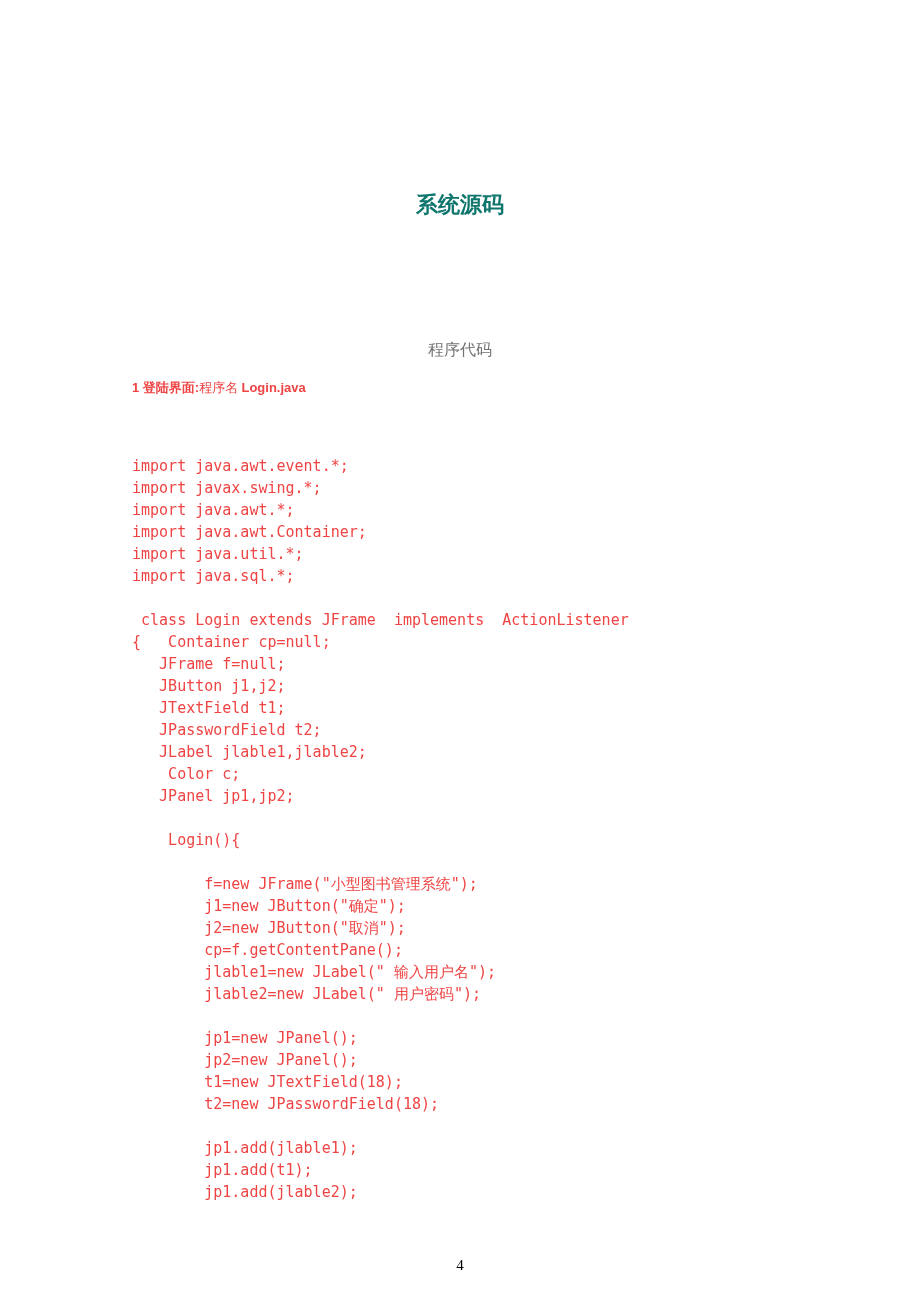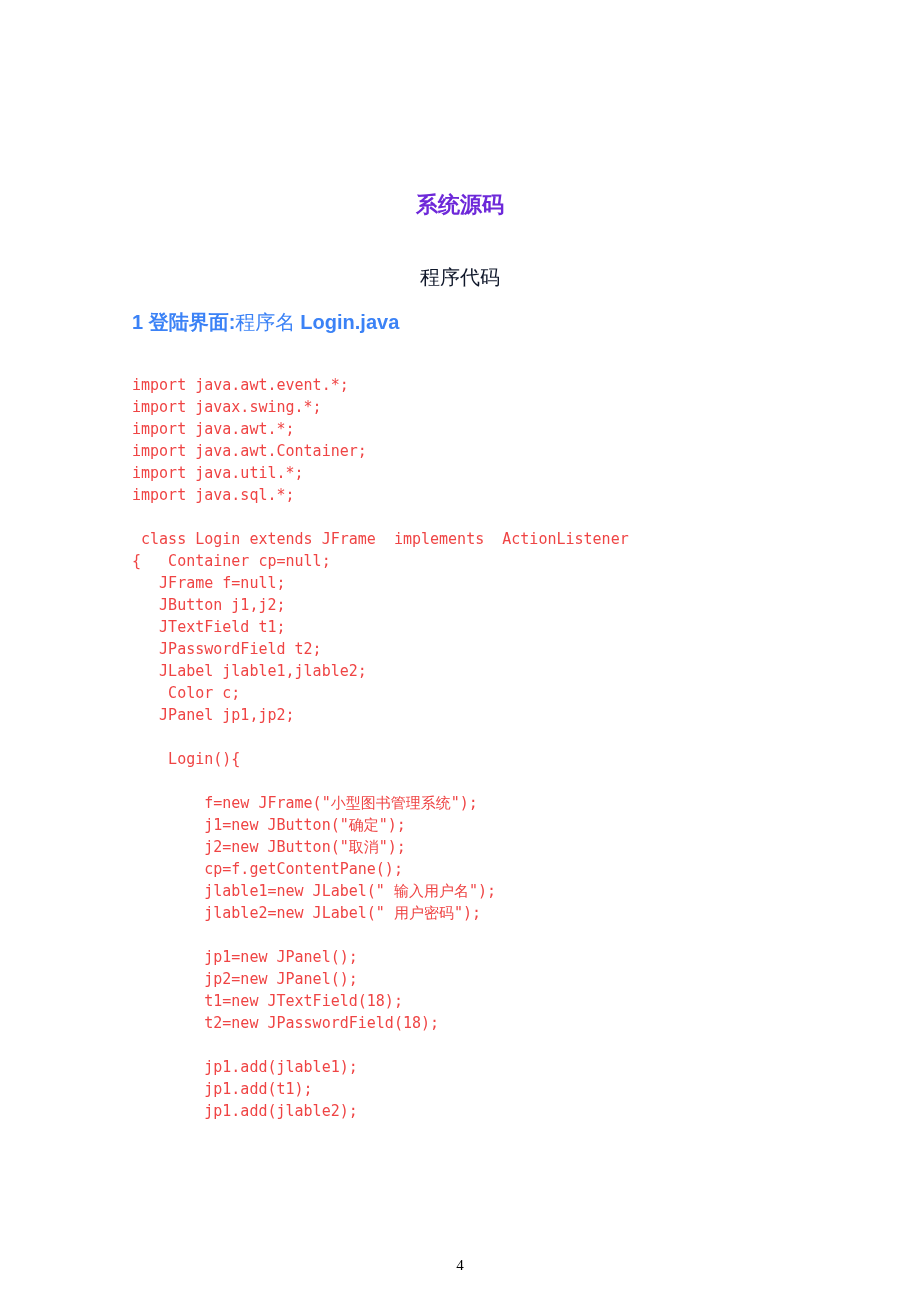--- a/index.html
+++ b/index.html
@@ -15,33 +15,33 @@
       position: relative;
     }
     .page {
       padding: 190px 132px 0 132px;
     }
     .title {
       text-align: center;
       font-family: "SimHei", "黑体", sans-serif;
       font-weight: bold;
       font-size: 22px;
-      color: #6d28d9;
-      margin-bottom: 44px;
+      color: #0f766e;
+      margin-bottom: 120px;
     }
     .subtitle {
       text-align: center;
-      font-size: 20px;
-      color: #0f172a;
+      font-size: 16px;
+      color: #737373;
       margin-bottom: 18px;
     }
     .section-heading {
-      font-size: 20px;
-      color: #3b82f6;
-      margin-bottom: 38px;
+      font-size: 13px;
+      color: #ef4444;
+      margin-bottom: 58px;
     }
     .section-heading .bold {
       font-family: "SimHei", "黑体", sans-serif;
       font-weight: bold;
     }
     .section-heading .normal {
       font-weight: normal;
     }
     .code-block {
       font-family: "SimSun", "宋体", monospace;

